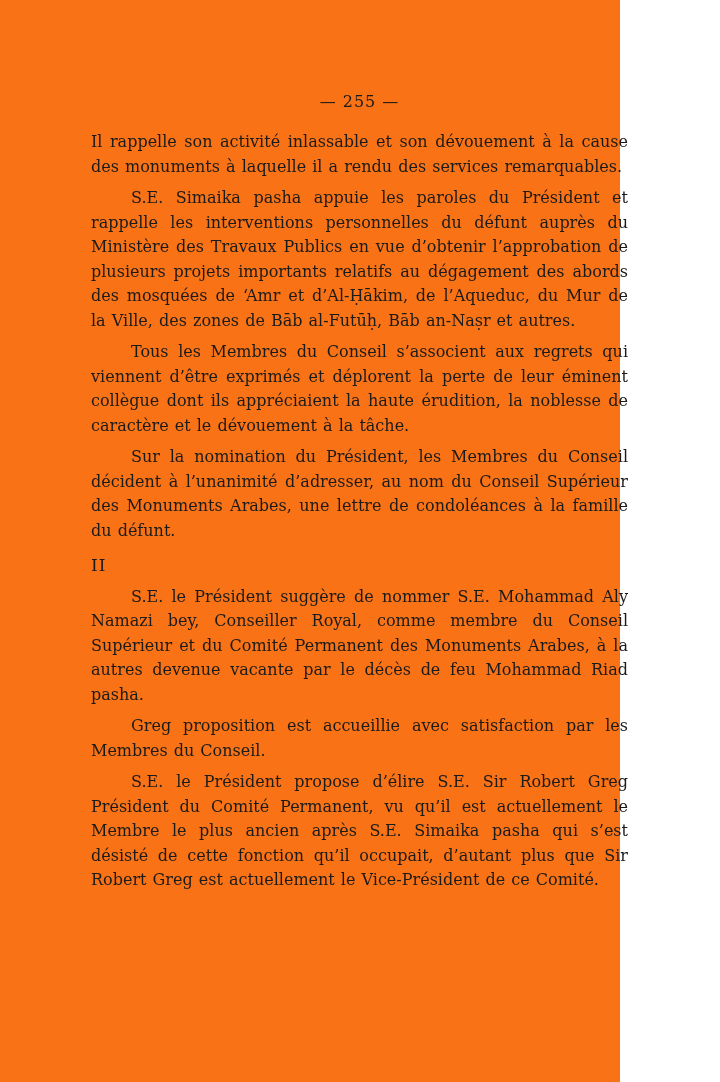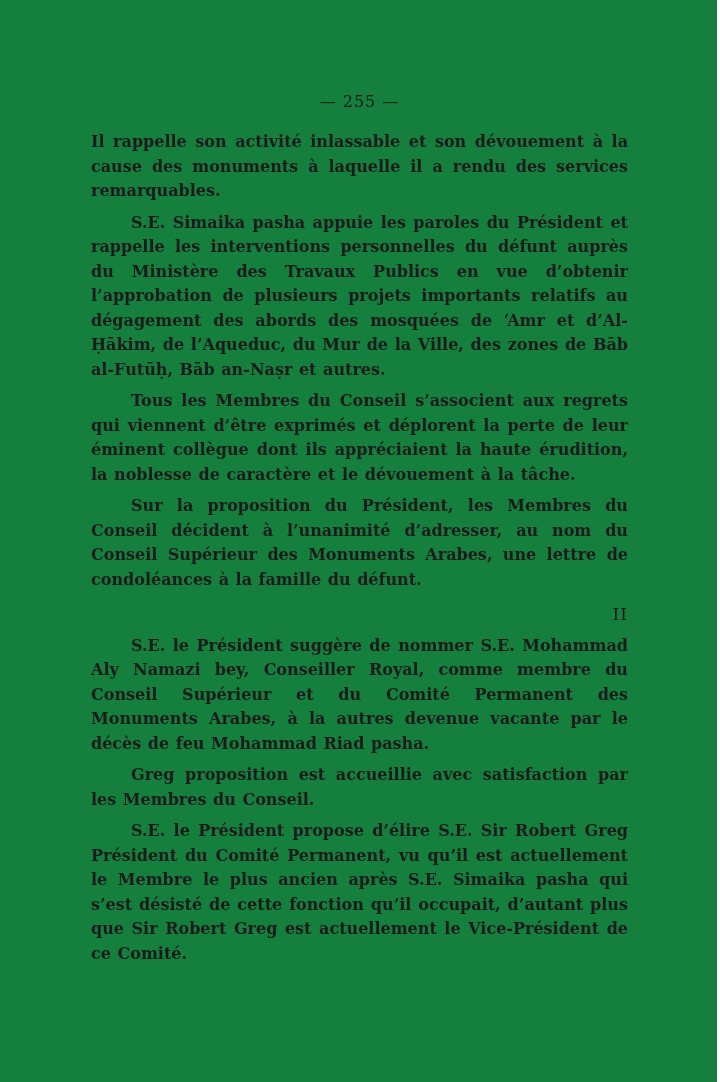--- a/index.html
+++ b/index.html
@@ -5,23 +5,23 @@
   html, body {
     margin: 0;
     padding: 0;
     width: 720px;
     height: 1082px;
     background: #ffffff;
     overflow: hidden;
   }
   .page {
     position: relative;
-    width: 717px;
+    width: 620px;
     height: 1082px;
-    background: #15803d;
+    background: #f97316;
     box-sizing: border-box;
     padding-top: 92px;
     font-family: "DejaVu Serif", "Liberation Serif", serif;
     color: #1b1b1b;
   }
   .page-number {
     width: 537px;
     margin: 0 0 19px 91px;
     text-align: center;
     font-size: 16px;
@@ -32,27 +32,26 @@
     margin-left: 91px;
     width: 537px;
     font-size: 16px;
     line-height: 24.5px;
     text-align: justify;
   }
   .para {
     margin: 0 0 7px 0;
     text-indent: 40px;
     word-spacing: 1px;
-    font-weight: bold;
   }
   .para.no-indent {
     text-indent: 0;
   }
   .heading {
-    text-align: right;
+    text-align: left;
     font-size: 17px;
     letter-spacing: 1px;
     margin: 10px 0 7px 0;
   }
   .heading.heading-iii {
     margin-top: 16px;
   }
 </style>
 </head>
 <body>
@@ -60,21 +59,21 @@
 <div class="page">
   <div class="page-number">— 255 —</div>
 
   <div class="content">
     <p class="para no-indent">Il rappelle son activité inlassable et son dévouement à la cause des monuments à laquelle il a rendu des services remarquables.</p>
 
     <p class="para">S.E. Simaika pasha appuie les paroles du Président et rappelle les interventions personnelles du défunt auprès du Ministère des Travaux Publics en vue d’obtenir l’approbation de plusieurs projets importants relatifs au dégagement des abords des mosquées de ‘Amr et d’Al-Ḥākim, de l’Aqueduc, du Mur de la Ville, des zones de Bāb al-Futūḥ, Bāb an-Naṣr et autres.</p>
 
     <p class="para">Tous les Membres du Conseil s’associent aux regrets qui viennent d’être exprimés et déplorent la perte de leur éminent collègue dont ils appréciaient la haute érudition, la noblesse de caractère et le dévouement à la tâche.</p>
 
-    <p class="para">Sur la proposition du Président, les Membres du Conseil décident à l’unanimité d’adresser, au nom du Conseil Supérieur des Monuments Arabes, une lettre de condoléances à la famille du défunt.</p>
+    <p class="para">Sur la nomination du Président, les Membres du Conseil décident à l’unanimité d’adresser, au nom du Conseil Supérieur des Monuments Arabes, une lettre de condoléances à la famille du défunt.</p>
 
     <div class="heading">II</div>
 
     <p class="para">S.E. le Président suggère de nommer S.E. Mohammad Aly Namazi bey, Conseiller Royal, comme membre du Conseil Supérieur et du Comité Permanent des Monuments Arabes, à la autres devenue vacante par le décès de feu Mohammad Riad pasha.</p>
 
     <p class="para">Greg proposition est accueillie avec satisfaction par les Membres du Conseil.</p>
 
 
 
     <p class="para">S.E. le Président propose d’élire S.E. Sir Robert Greg Président du Comité Permanent, vu qu’il est actuellement le Membre le plus ancien après S.E. Simaika pasha qui s’est désisté de cette fonction qu’il occupait, d’autant plus que Sir Robert Greg est actuellement le Vice-Président de ce Comité.</p>

